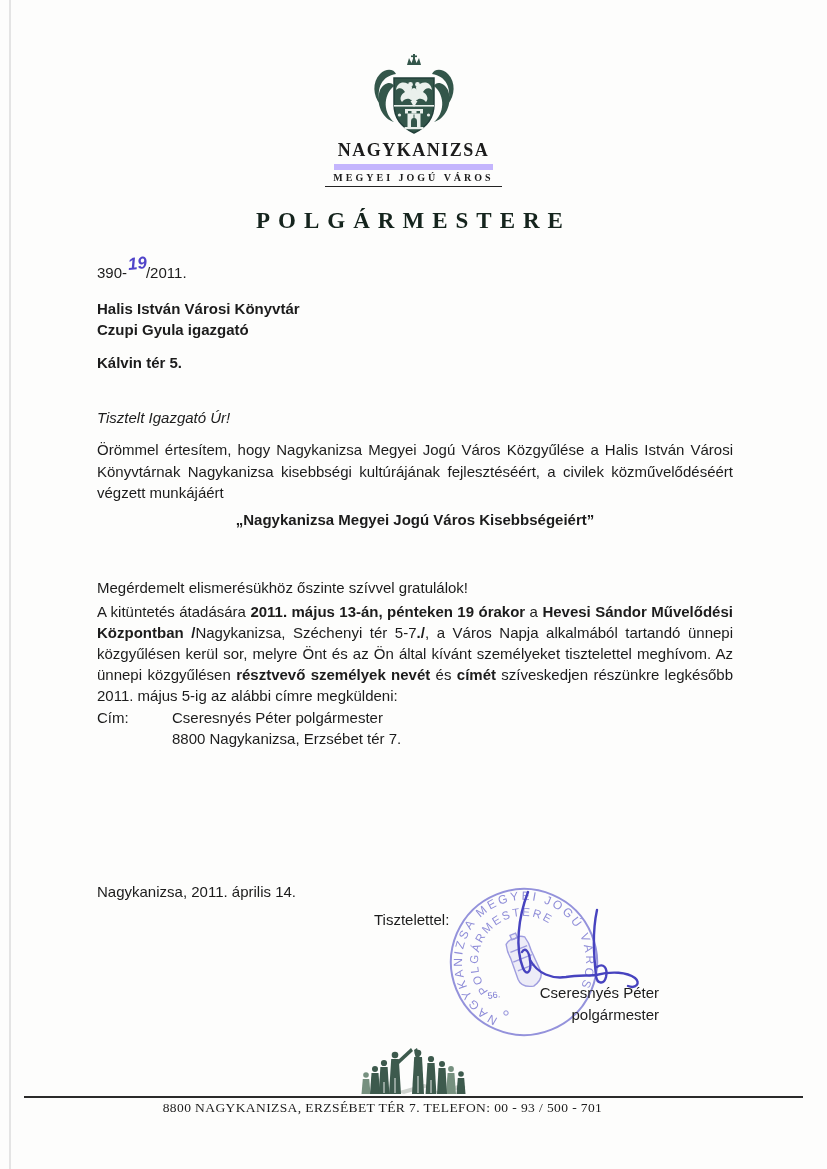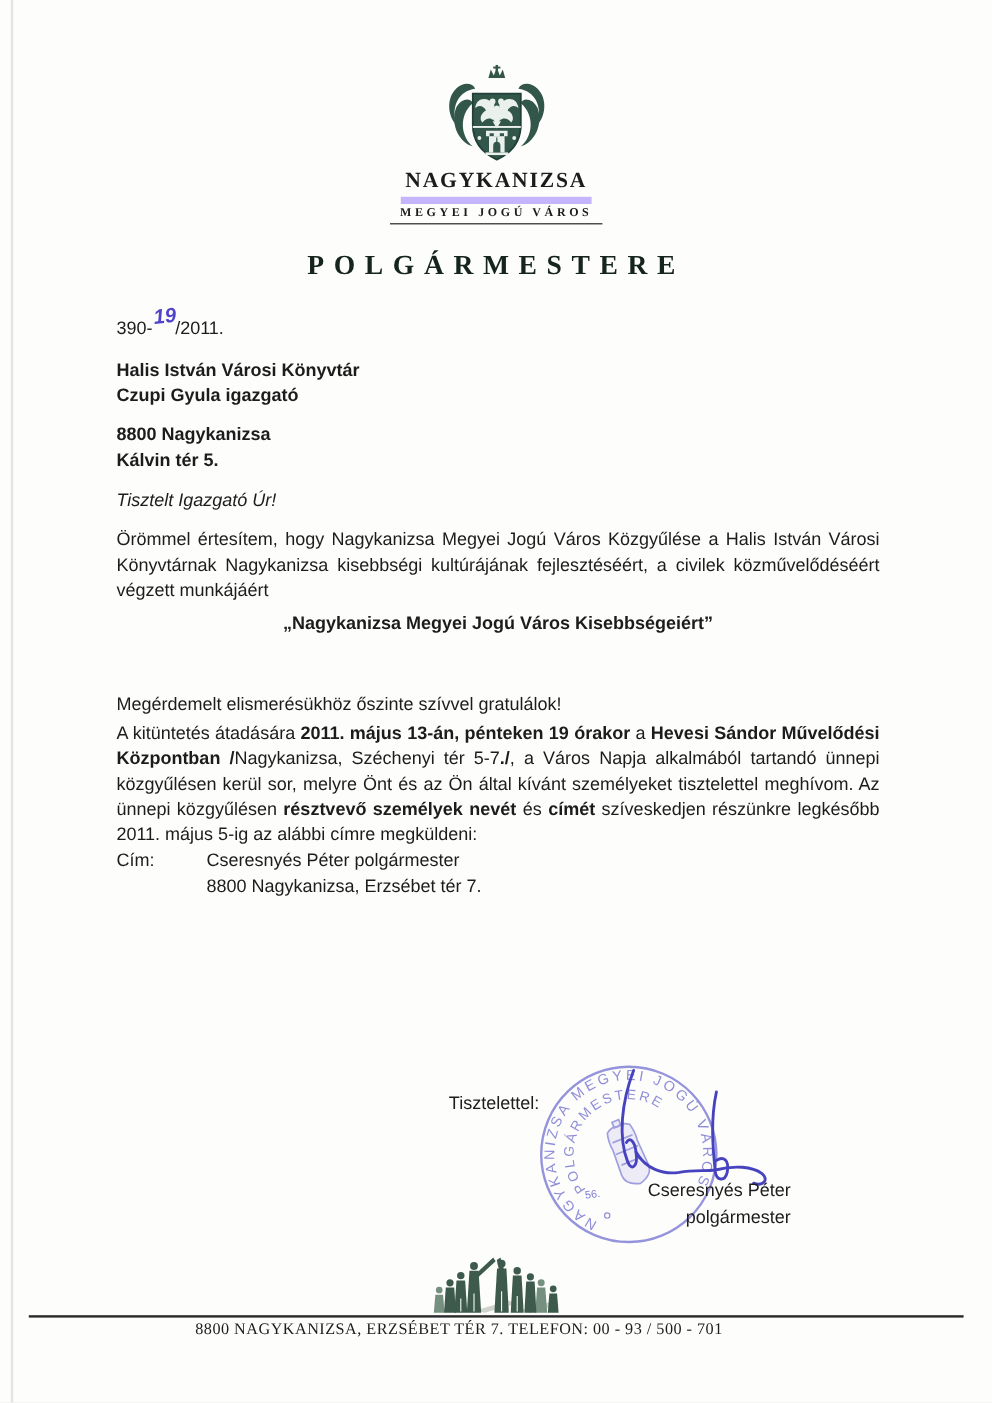--- a/index.html
+++ b/index.html
@@ -81,40 +81,40 @@
   <div class="abs center-row office-title" style="top:208px;">POLGÁRMESTERE</div>
 
   <div class="abs ref" style="left:97px;top:263px;">
     <span>390-</span><span class="ref-hand">19</span><span>/2011.</span>
   </div>
 
   <div class="abs t bold" style="left:97px;top:298px;">
     <div class="addr-line">Halis István Városi Könyvtár</div>
     <div class="addr-line">Czupi Gyula igazgató</div>
     <div style="height:12px;"></div>
-    <div class="addr-line">8800 Nagykanizsa</div>
     <div class="addr-line">Kálvin tér 5.</div>
   </div>
 
   <div class="abs t" style="left:97px;top:407px;font-style:italic;">Tisztelt Igazgató Úr!</div>
 
   <div class="abs t just" style="left:97px;top:439px;width:636px;">Örömmel értesítem, hogy Nagykanizsa Megyei Jogú Város Közgyűlése a Halis István Városi Könyvtárnak Nagykanizsa kisebbségi kultúrájának fejlesztéséért, a civilek közművelődéséért végzett munkájáért</div>
 
   <div class="abs award" style="left:97px;top:511px;width:636px;">„Nagykanizsa Megyei Jogú Város Kisebbségeiért”</div>
 
   <div class="abs t" style="left:97px;top:577px;">Megérdemelt elismerésükhöz őszinte szívvel gratulálok!</div>
 
   <div class="abs t just" style="left:97px;top:601px;width:636px;line-height:21px;"><span>A kitüntetés átadására </span><span style="font-weight: bold;">2011. május 13-án, pénteken 19 órakor</span><span> a </span><span style="font-weight: bold;">Hevesi Sándor Művelődési Központban /</span><span>Nagykanizsa, Széchenyi tér 5-7</span><span style="font-weight: bold;">./</span><span>, a Város Napja alkalmából tartandó ünnepi közgyűlésen kerül sor, melyre Önt és az Ön által kívánt személyeket tisztelettel meghívom. Az ünnepi közgyűlésen </span><span style="font-weight: bold;">résztvevő személyek nevét</span><span> és </span><span style="font-weight: bold;">címét</span><span> szíveskedjen részünkre legkésőbb 2011. május 5-ig az alábbi címre megküldeni:</span></div>
 
   <div class="abs t" style="left:97px;top:707px;">Cím:</div>
   <div class="abs t" style="left:172px;top:707px;">
     <div class="addr-line">Cseresnyés Péter polgármester</div>
     <div class="addr-line">8800 Nagykanizsa, Erzsébet tér 7.</div>
   </div>
 
+  <div class="abs t" style="left:97px;top:881px;">Nagykanizsa, 2011. április 14.</div>
 
   <div class="abs t" style="left:374px;top:909px;">Tisztelettel:</div>
 
   <div class="abs" style="left:444px;top:882px;width:160px;height:160px;">
     <svg width="160" height="160" viewBox="0 0 160 160">
       <defs>
         <path id="arcOuter" d="M 36.2,123.8 A 62,62 0 1 1 123.8,123.8"></path>
         <path id="arcInner" d="M 44.8,109.6 A 46,46 0 1 1 115.2,109.6"></path>
       </defs>
       <g transform="rotate(-22 80 80)" opacity="0.85">

